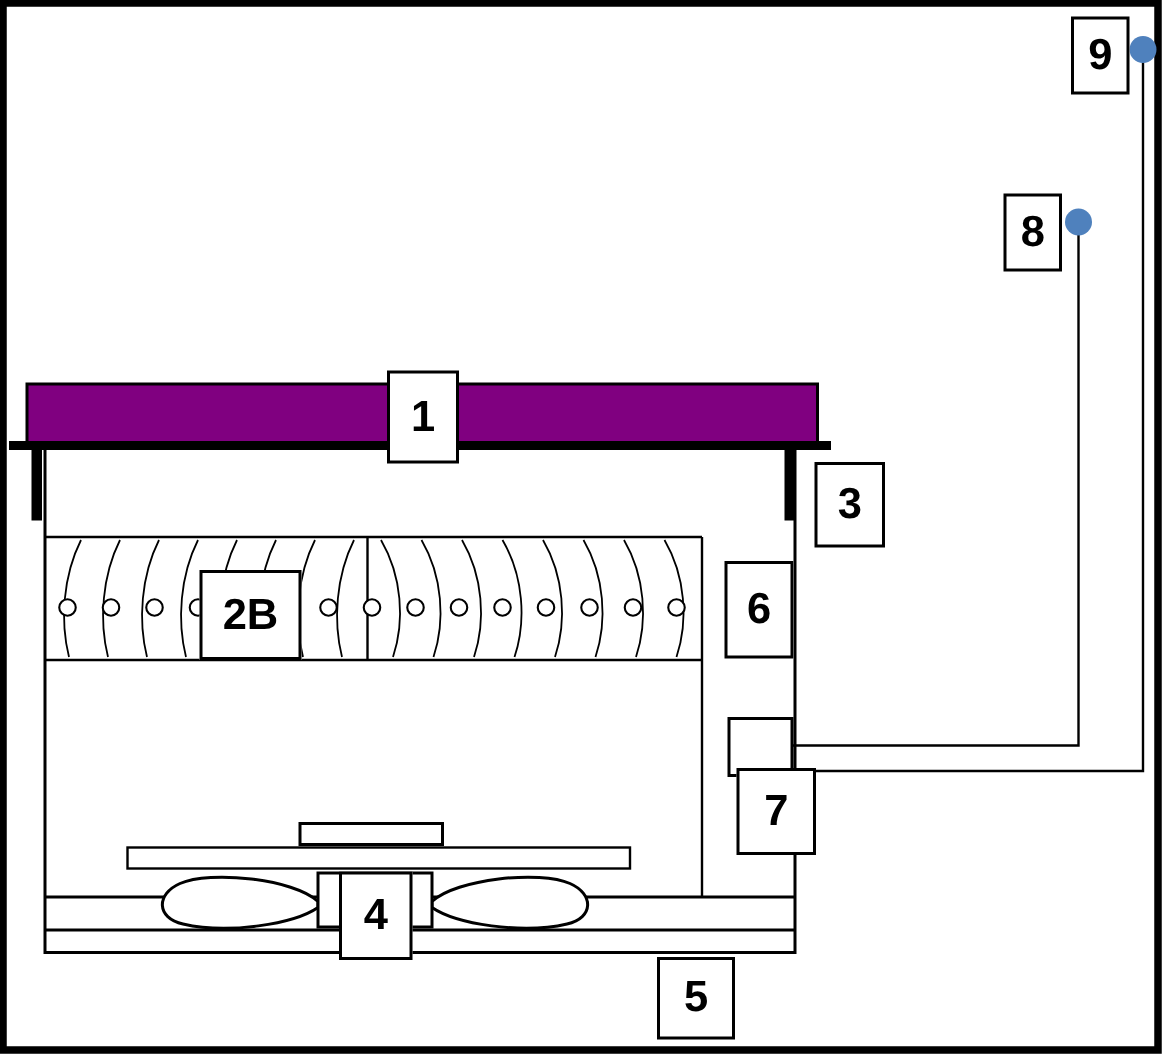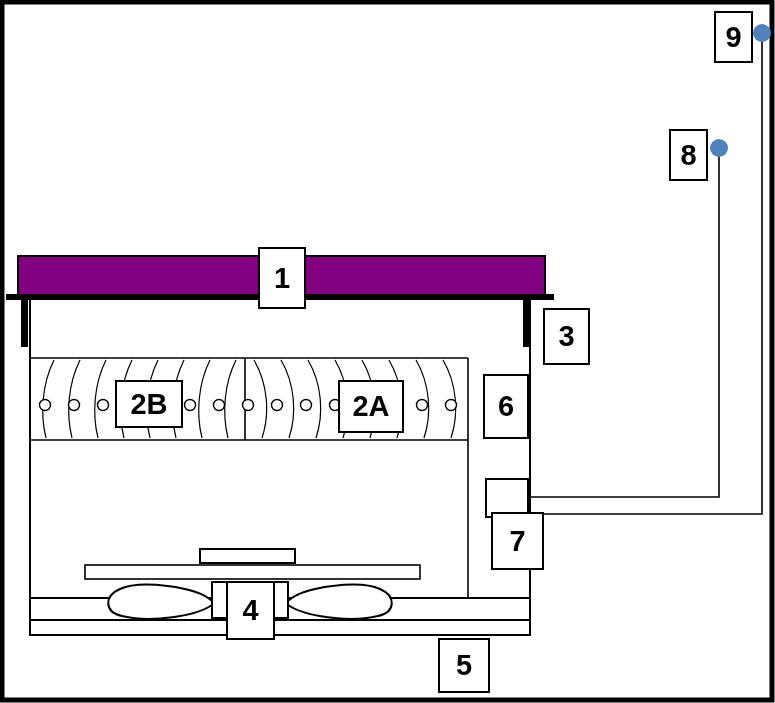--- a/index.html
+++ b/index.html
@@ -102,22 +102,21 @@
       <rect x="212" y="582" width="76" height="36" fill="#fff" stroke="#000" stroke-width="2"></rect>
     </g>
 
     <rect x="486" y="479" width="42" height="38" fill="#fff" stroke="#000" stroke-width="2"></rect>
 
     <circle cx="719" cy="148" r="9" stroke-width="1.5" fill="#4f81bd"></circle>
     <circle cx="762" cy="33" r="9" stroke-width="1.5" fill="#4f81bd"></circle>
   </svg>
 
   <div class="callout" style="left:258px;top:247px;width:48px;height:62px">1</div>
-  <div class="callout" style="left:115px;top:380px;width:68px;height:48px">2B</div>
-  <div class="callout" style="left:338px;top:380px;width:66px;height:53px">2A</div>
+  <div class="callout" style="left:133px;top:380px;width:68px;height:60px">2B</div>
   <div class="callout" style="left:543px;top:308px;width:47px;height:57px">3</div>
   <div class="callout" style="left:226px;top:581px;width:49px;height:59px">4</div>
   <div class="callout" style="left:438px;top:638px;width:52px;height:55px">5</div>
   <div class="callout" style="left:483px;top:374px;width:46px;height:65px">6</div>
   <div class="callout" style="left:491px;top:512px;width:53px;height:58px">7</div>
   <div class="callout" style="left:669px;top:129px;width:39px;height:52px">8</div>
   <div class="callout" style="left:714px;top:11px;width:39px;height:52px">9</div>
 </div>
 
 </body></html>

